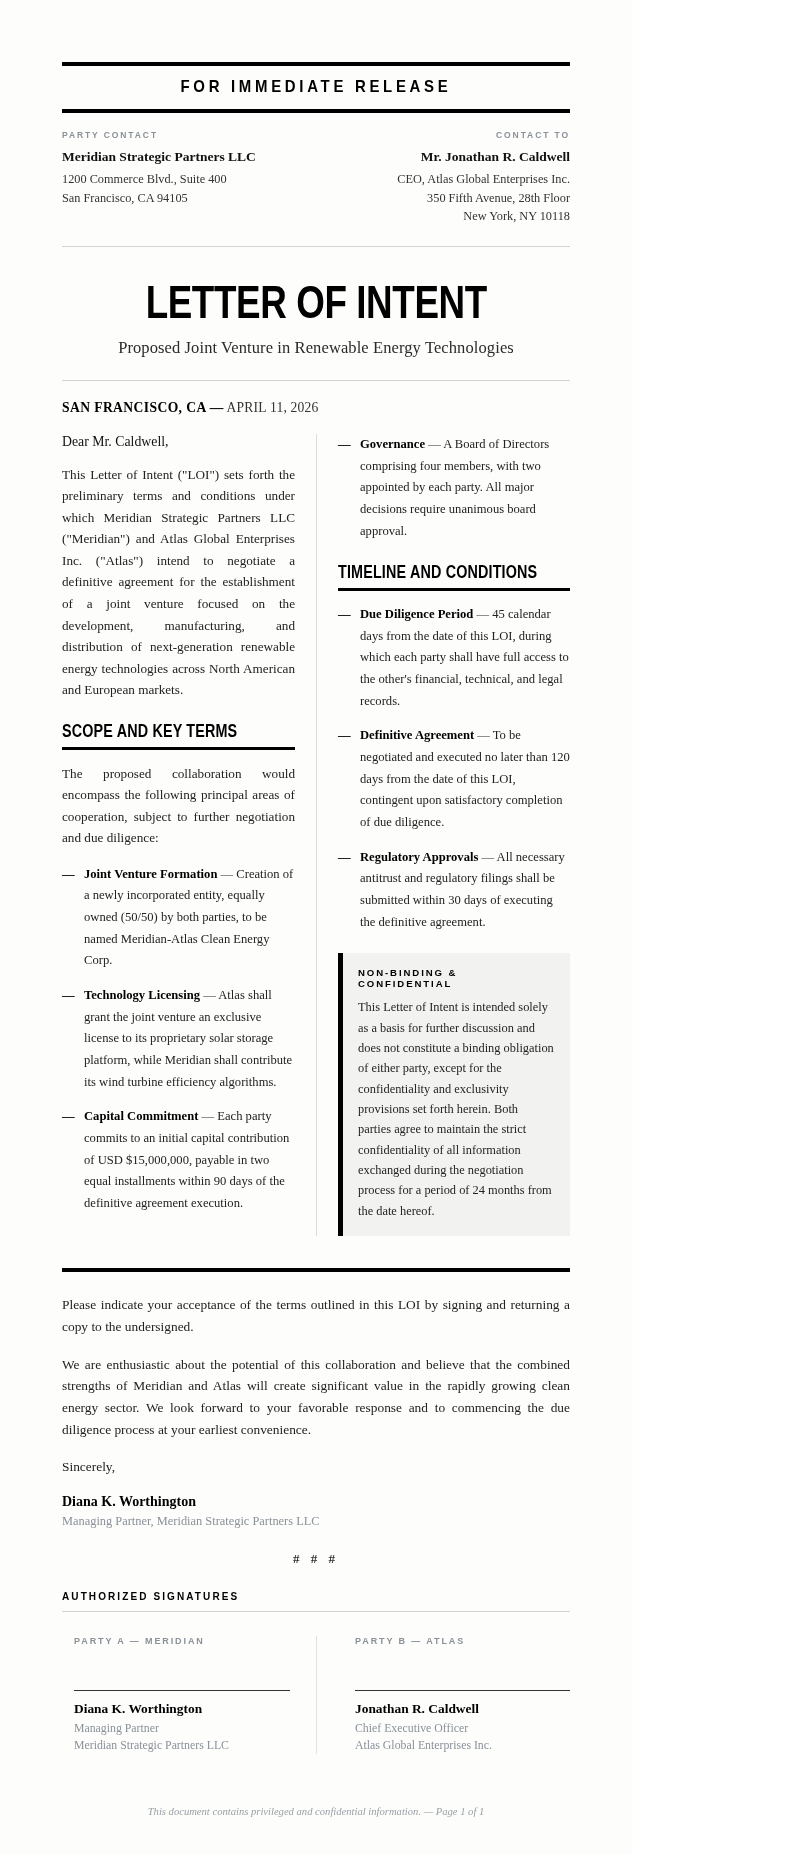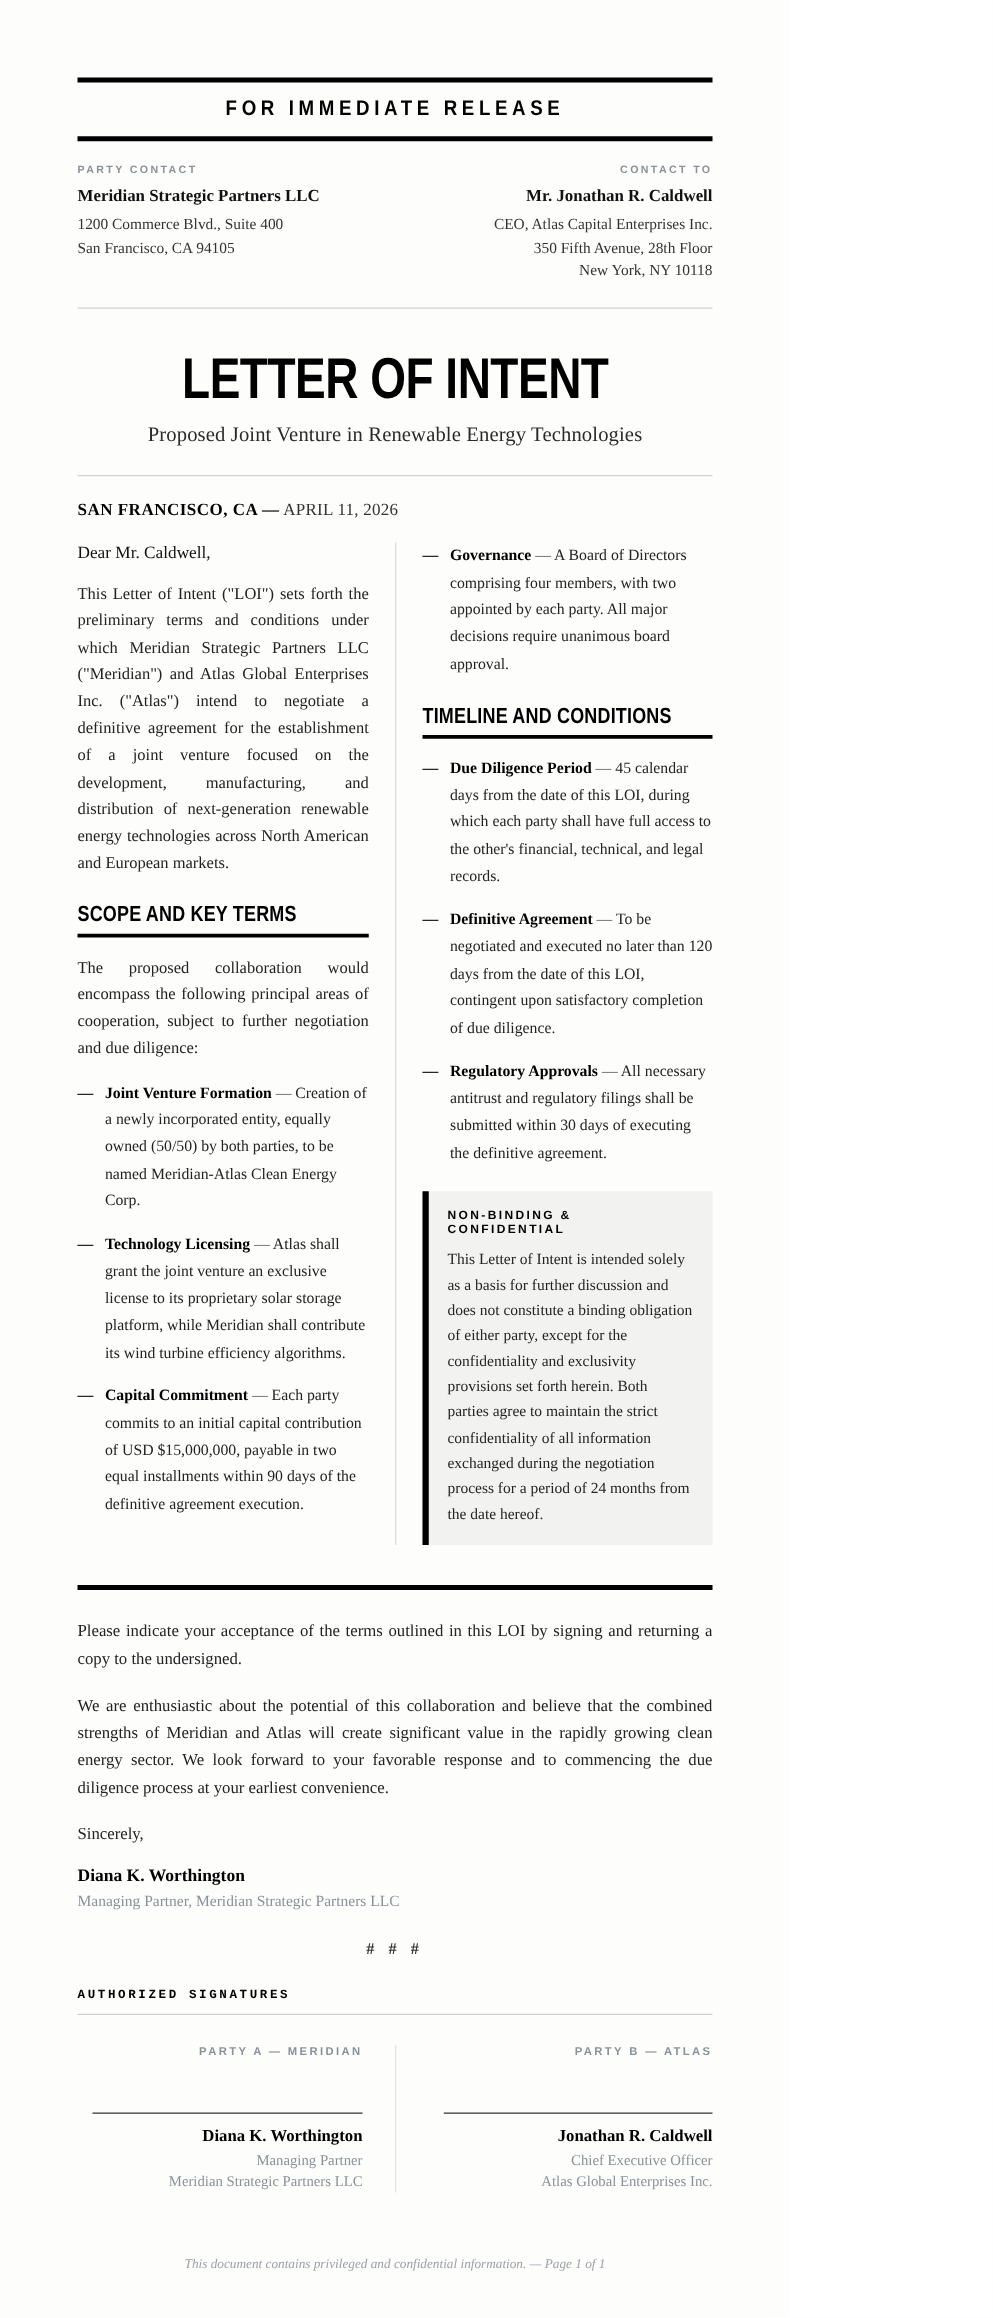--- a/index.html
+++ b/index.html
@@ -207,31 +207,31 @@
     text-align: center;
     font-size: 13px;
     letter-spacing: 4px;
     color: #333;
     font-weight: 700;
     padding: 22px 0 10px 0;
   }
 
   
   .sig-section-label {
-    font-family: Liberation Mono, monospace;
+    font-family: Liberation Sans, sans-serif;
     font-weight: 700;
     font-size: 10px;
     letter-spacing: 2.1px;
     color: #000;
     padding-top: 14px;
     padding-bottom: 9px;
   }
   .sig-divider { border: 0; border-top: 1px solid #d2d2d0; margin: 0 0 24px 0; }
   .sig-grid { display: flex; }
-  .sig-col { width: 50%; text-align: right; }
+  .sig-col { width: 50%; }
   .sig-col.left { padding-right: 26px; }
   .sig-col.right { padding-left: 26px; border-left: 1px solid #e2e2e0; }
   .sig-party {
     font-family: "Liberation Sans", "DejaVu Sans", sans-serif;
     font-weight: 700;
     font-size: 9px;
     letter-spacing: 1.9px;
     color: #8a9199;
     padding-left: 12px;
     margin-bottom: 44px;
@@ -270,21 +270,21 @@
   <div class="contact-row">
     <div class="contact-col left">
       <div class="contact-label">PARTY CONTACT</div>
       <div class="contact-name">Meridian Strategic Partners LLC</div>
       <div class="contact-line">1200 Commerce Blvd., Suite 400</div>
       <div class="contact-line">San Francisco, CA 94105</div>
     </div>
     <div class="contact-col right">
       <div class="contact-label">CONTACT TO</div>
       <div class="contact-name">Mr. Jonathan R. Caldwell</div>
-      <div class="contact-line">CEO, Atlas Capital Enterprises Inc.</div>
+      <div class="contact-line">CEO, Atlas Global Enterprises Inc.</div>
       <div class="contact-line">350 Fifth Avenue, 28th Floor</div>
       <div class="contact-line">New York, NY 10118</div>
     </div>
   </div>
 
   <hr class="hr-thin">
 
   <div class="title-block">
     <h1 class="doc-title">LETTER OF INTENT</h1>
     <div class="doc-subtitle">Proposed Joint Venture in Renewable Energy Technologies</div>

